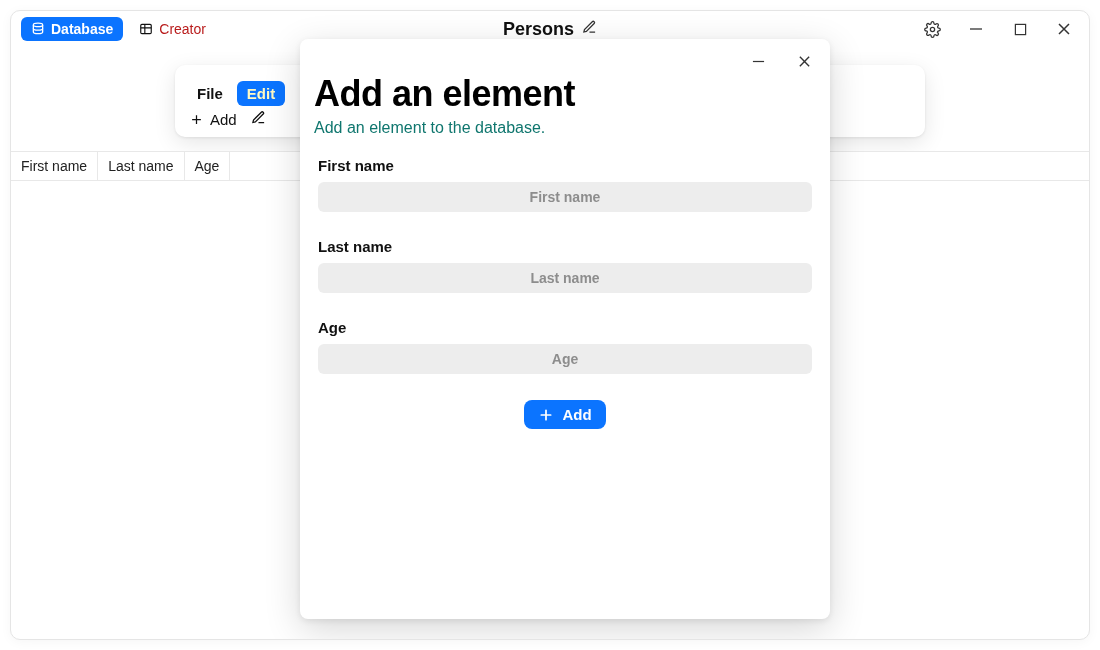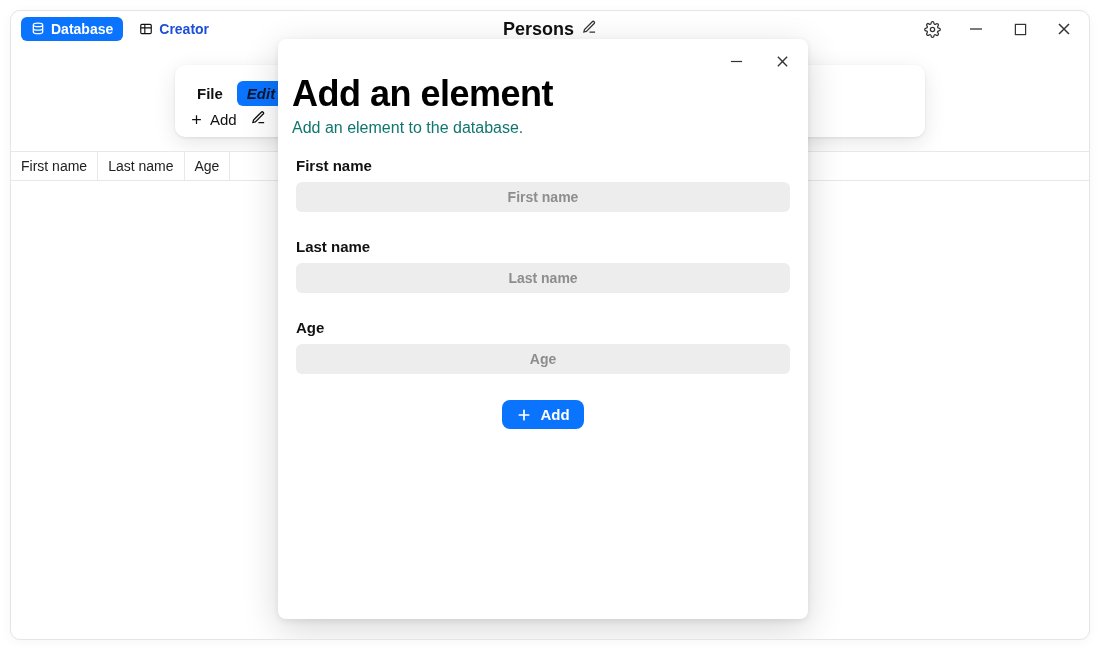--- a/index.html
+++ b/index.html
@@ -19,21 +19,21 @@
   .titlebar {
     position: relative;
     height: 36px;
     display: flex; align-items: center;
     padding: 0 6px 0 10px;
   }
   .tabs { display: flex; gap: 6px; align-items: center; }
   .tab {
     display: flex; align-items: center; gap: 6px;
     padding: 4px 10px; border-radius: 6px;
-    font-size: 14px; font-weight: 700; color: #1d4ed8;
+    font-size: 14px; font-weight: 400; color: #b91c1c;
     cursor: default;
   }
   .tab.active { background: #0b74ff; color: #fff; font-weight: 800; }
   .tab .ticon { display: inline-flex; }
 
   .center-title {
     position: absolute; left: 50%; top: 50%; transform: translate(-50%, -50%);
     display: flex; gap: 8px;
     font-size: 18px; font-weight: 800; color: #111;
   }
@@ -53,21 +53,21 @@
     background: #fff;
     border-radius: 10px;
     box-shadow: 0 6px 22px rgba(0,0,0,0.10), 0 1px 3px rgba(0,0,0,0.08);
     padding: 8px 12px 8px 12px;
   }
   .toolbar-row1 { display: flex; align-items: center; gap: 4px; }
   .menuitem {
     font-size: 15px; font-weight: 700; color: #111;
     padding: 4px 10px; border-radius: 6px; margin-top: 8px;
   }
-  .menuitem.active { background: #0b74ff; color: #0f172a; font-style: italic; }
+  .menuitem.active { background: #0b74ff; color: #fef9c3; }
   .toolbar-row2 { display: flex; align-items: center; gap: 14px; padding: 4px 2px 0 2px; }
   .addbtn {
     display: inline-flex; align-items: center; gap: 6px;
     font-size: 15px; color: #111; font-weight: 500;
   }
 
   
   .gridheader {
     position: absolute; left: 0; right: 0; top: 140px;
     border-top: 1px solid #e8e8e8; border-bottom: 1px solid #e8e8e8;
@@ -77,21 +77,21 @@
   }
   .colcell {
     padding: 6px 10px;
     border-right: 1px solid #e8e8e8;
     white-space: nowrap;
   }
 
   
   .modal {
     position: absolute;
-    left: 267px; top: 28px;
+    left: 289px; top: 28px;
     width: 530px; height: 580px;
     background: #fff;
     border-radius: 8px;
     box-shadow: 0 10px 36px rgba(0,0,0,0.16), 0 2px 6px rgba(0,0,0,0.08);
     padding: 14px 14px 20px 14px;
   }
   .modal-titlebar { display: flex; justify-content: flex-end; gap: 30px; padding-right: 4px; }
   .mtbtn { width: 16px; height: 16px; display: inline-flex; align-items: center; justify-content: center; opacity: .85; }
   .modal h1 { font-size: 36px; font-weight: 800; letter-spacing: -0.5px; margin-top: 4px; }
   .modal .subtitle { font-size: 16px; color: #0f766e; margin-top: 4px; }

